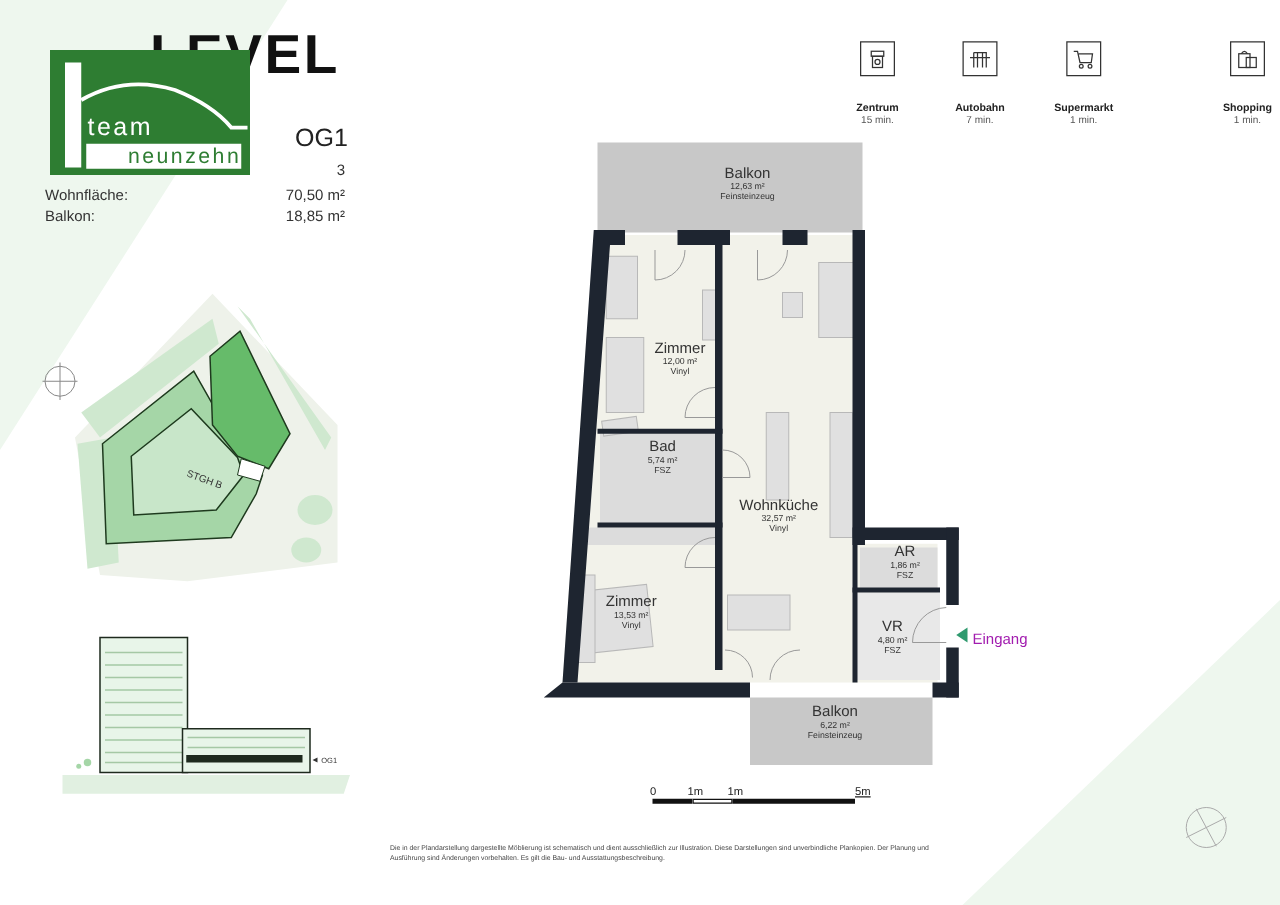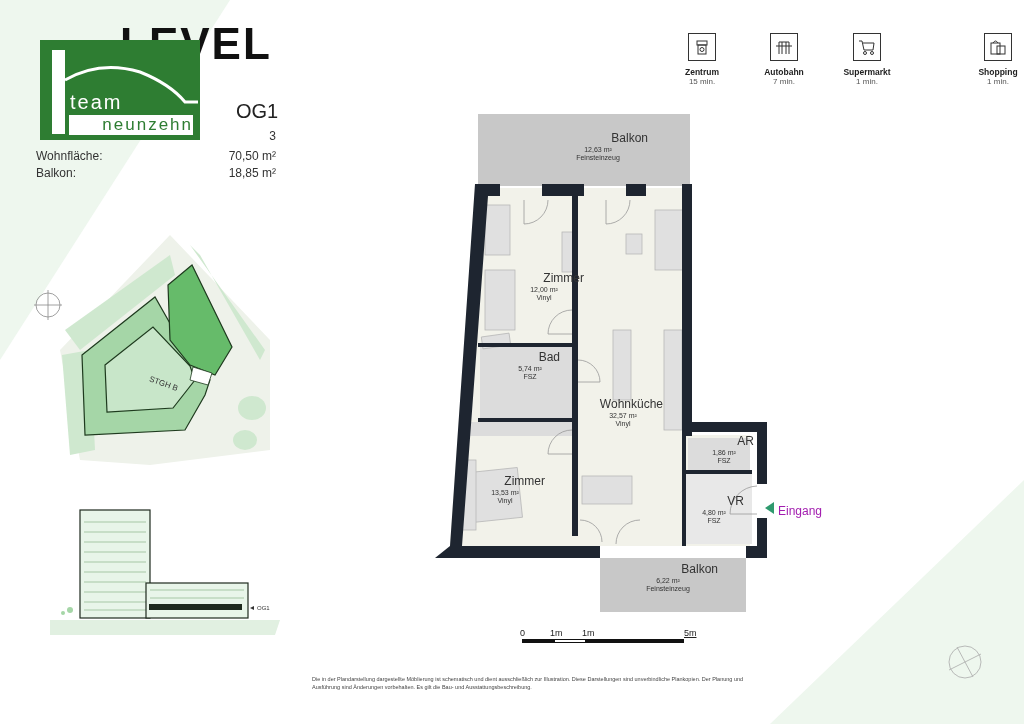--- a/index.html
+++ b/index.html
@@ -11,24 +11,24 @@
   .logo { left:40px; top:40px; width:160px; height:100px; background:#2e7d32; }
   .logo .vbar { position:absolute; left:12px; top:10px; width:13px; height:84px; background:#fff; }
   .logo .team { position:absolute; left:30px; top:52px; color:#fff; font-size:20px; letter-spacing:2px; line-height:1; }
   .logo .nz { position:absolute; left:29px; top:75px; width:124px; height:20px; background:#fff; color:#2e7d32; font-size:17px; letter-spacing:2px; line-height:20px; padding-left:3px;text-align:right; }
   .logo svg.curve { position:absolute; left:20px; top:18px; }
   .info { font-size:12px; color:#333; }
   .info-row { position:absolute; left:36px; width:240px; display:flex; justify-content:space-between; }
   .og-label { left:236px; top:100px; font-size:20px; color:#222; }
   .amen { position:absolute; top:33px; width:80px; text-align:center; }
   .amen .box { width:28px; height:28px; border:1.5px solid #333; margin:0 auto; display:flex; align-items:center; justify-content:center; }
-  .amen .name { font-size:8.5px; font-weight:700; margin-top:6px; color:#222; }
+  .amen .name { font-size:8.5px; font-weight:700; margin-top:20px; color:#222; }
   .amen .time { font-size:8px; color:#555; }
   .room-label { position:absolute; text-align:center; color:#333; line-height:1.15; }
-  .room-label .rn { font-size:12px;text-align:right; }
+  .room-label .rn { font-size:12px; }
   .room-label .ra { font-size:7px; }
   .room-label .rf { font-size:7px; }
   .scale { left:520px; top:628px; font-size:9px; }
   .disclaimer { left:312px; top:675px; width:550px; font-size:5.5px; color:#444; line-height:1.5; }
   .eingang { left:778px; top:504px; font-size:12px; color:#a21caf; }
 </style>
 </head>
 <body>
 
 <svg class="bg-left" width="1024" height="724">

